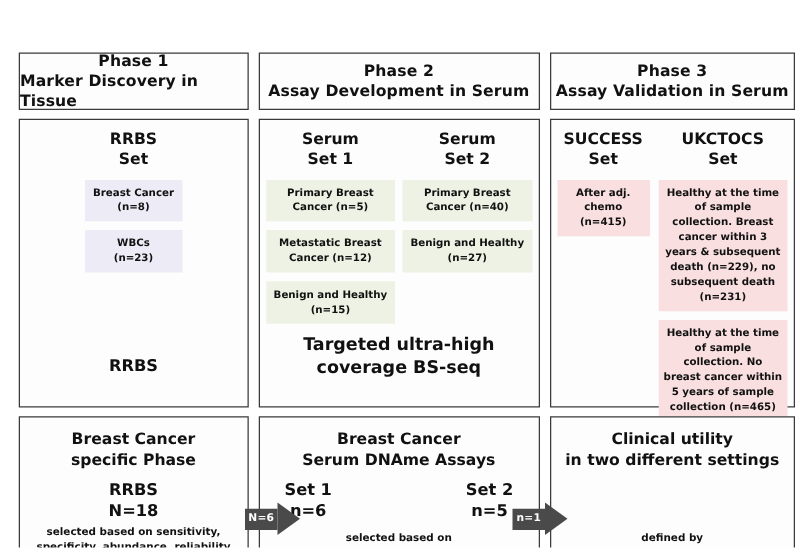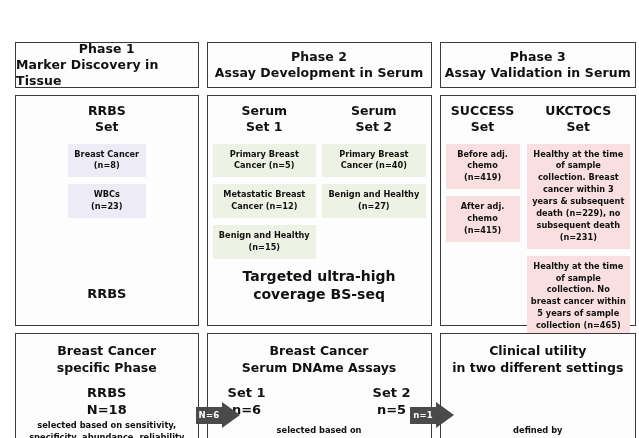--- a/index.html
+++ b/index.html
@@ -81,21 +81,21 @@
     text-align: center;
     font-size: 12.5px;
     font-weight: bold;
     line-height: 1.3;
   }
   .set-title .st2 { display: block; }
 
   .sets-wrap {
     display: flex;
     gap: 6px;
-    justify-content: flex-end;
+    justify-content: space-between;
   }
   .set-col { flex: 1; display: flex; flex-direction: column; }
 
   .chipstack {
     display: flex;
     flex-direction: column;
     gap: 7px;
     margin-top: 8px;
     align-items: center;
   }
@@ -287,21 +287,20 @@
 
     <div class="col col-3">
       <div class="mid-inner">
         <div class="sets-wrap" style="gap:7px">
           <div class="set-col" style="flex:0 0 74px">
             <div class="set-title">
               <span>SUCCESS</span>
               <span class="st2">Set</span>
             </div>
             <div class="chipstack">
-              <div class="chip chip-pnk" style="white-space:pre-line">Before adj. chemo (n=419)</div>
               <div class="chip chip-pnk" style="white-space:pre-line">After adj. chemo (n=415)</div>
             </div>
           </div>
           <div class="set-col">
             <div class="set-title">
               <span>UKCTOCS</span>
               <span class="st2">Set</span>
             </div>
             <div class="chipstack">
               <div class="chip chip-pnk">

